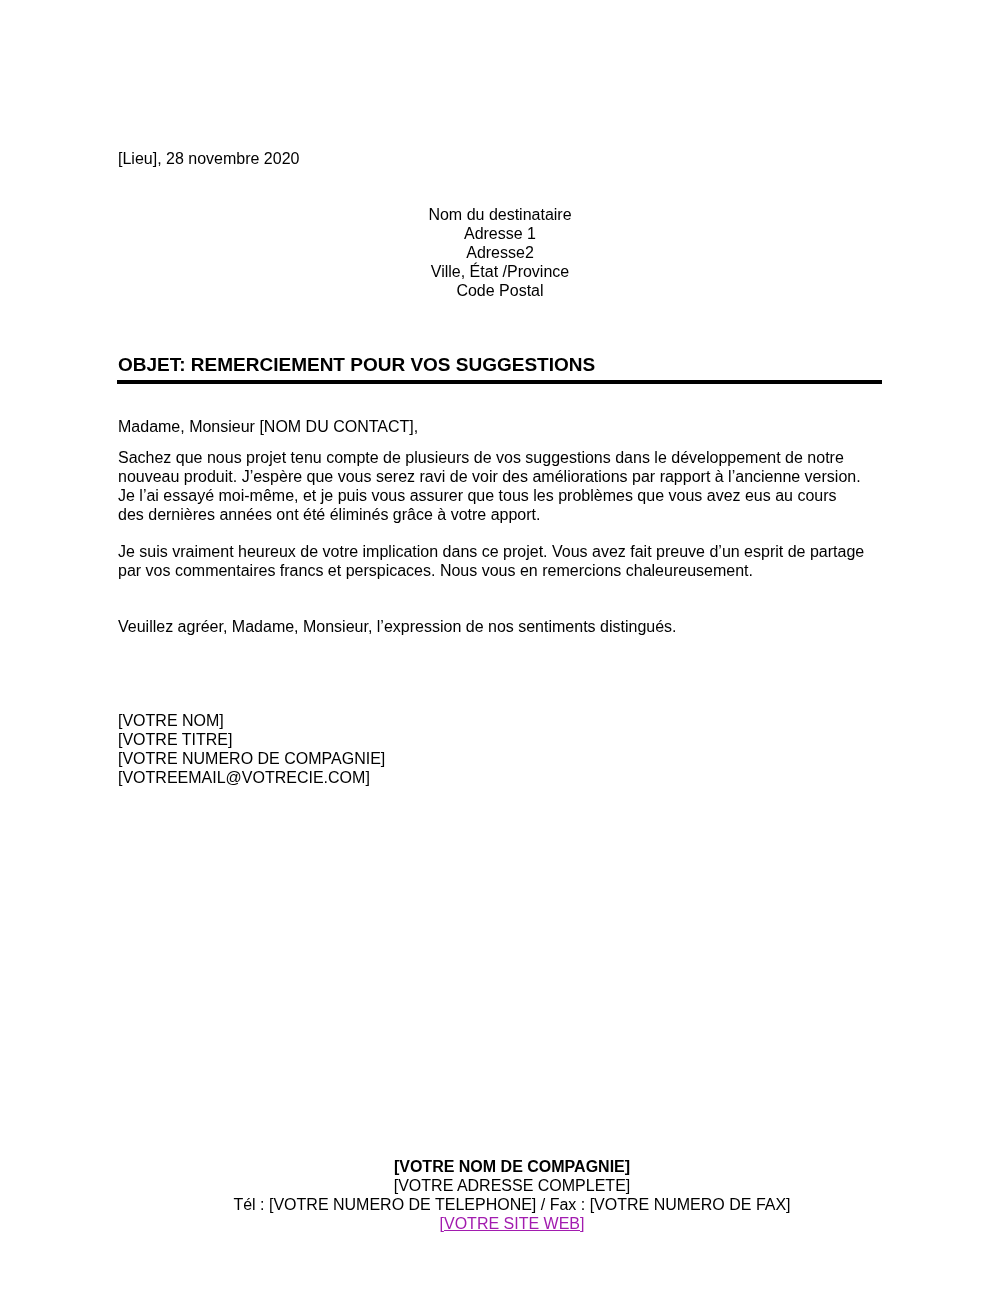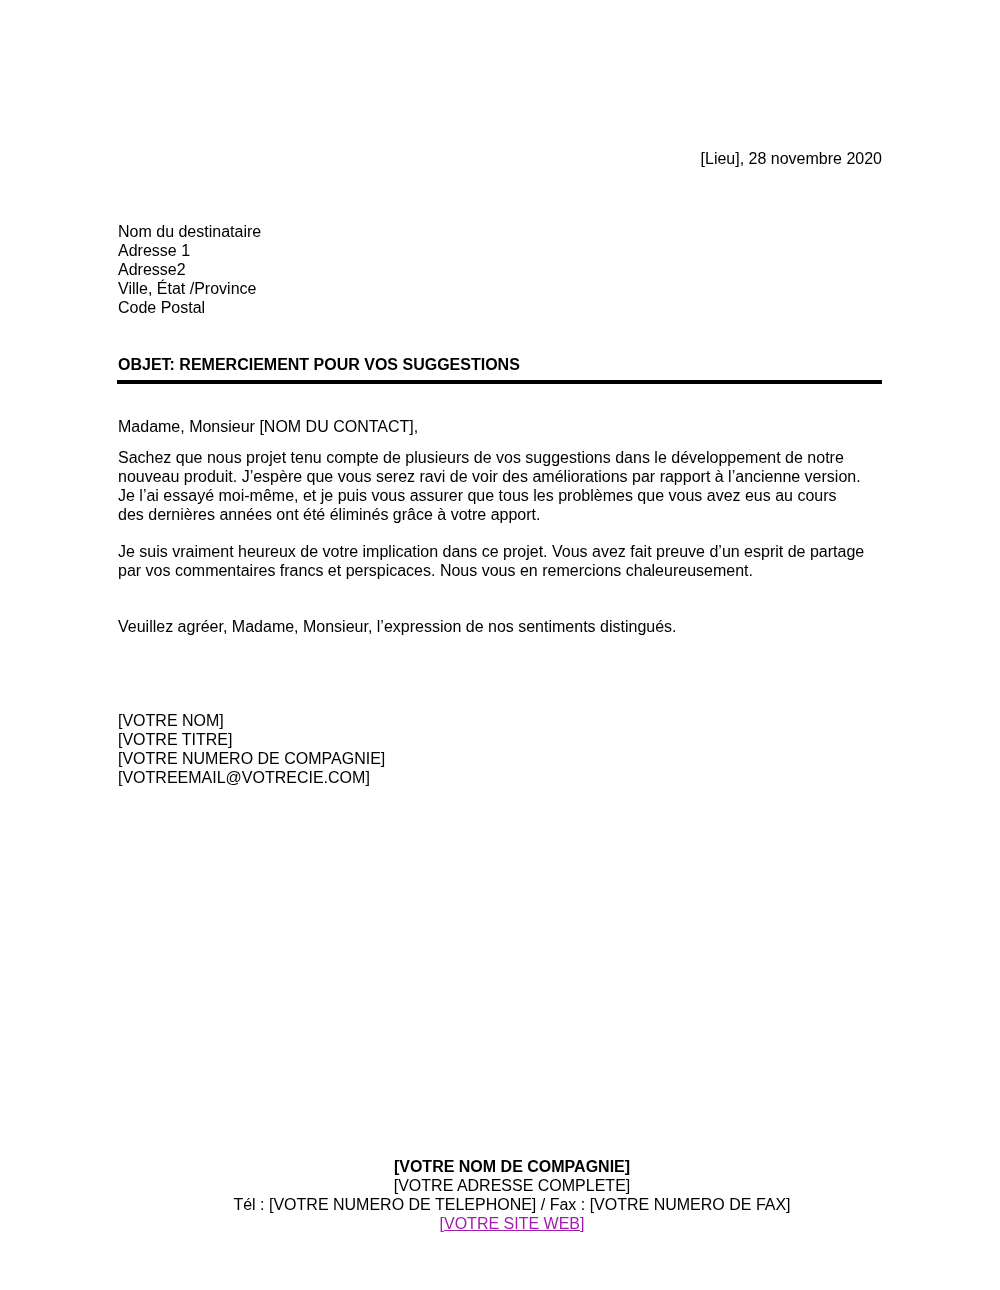--- a/index.html
+++ b/index.html
@@ -23,26 +23,26 @@
       height: 1290px;
       background: #ffffff;
     }
     .block {
       position: absolute;
       left: 118px;
       width: 764px;
       line-height: 19px;
     }
     .line { display: block; white-space: nowrap; }
-    .date { top: 149px; text-align: right; }
-    .recipient { top: 222px; }
+    .date { top: 149px; }
+    .recipient { top: 205px; text-align: center; }
     .subject {
       top: 355px;
       font-weight: bold;
-      font-size: 16px;
+      font-size: 19px;
     }
     .divider {
       position: absolute;
       left: 117px;
       top: 380px;
       width: 765px;
       height: 4px;
       background: #000000;
     }
     .salutation { top: 417px; }

